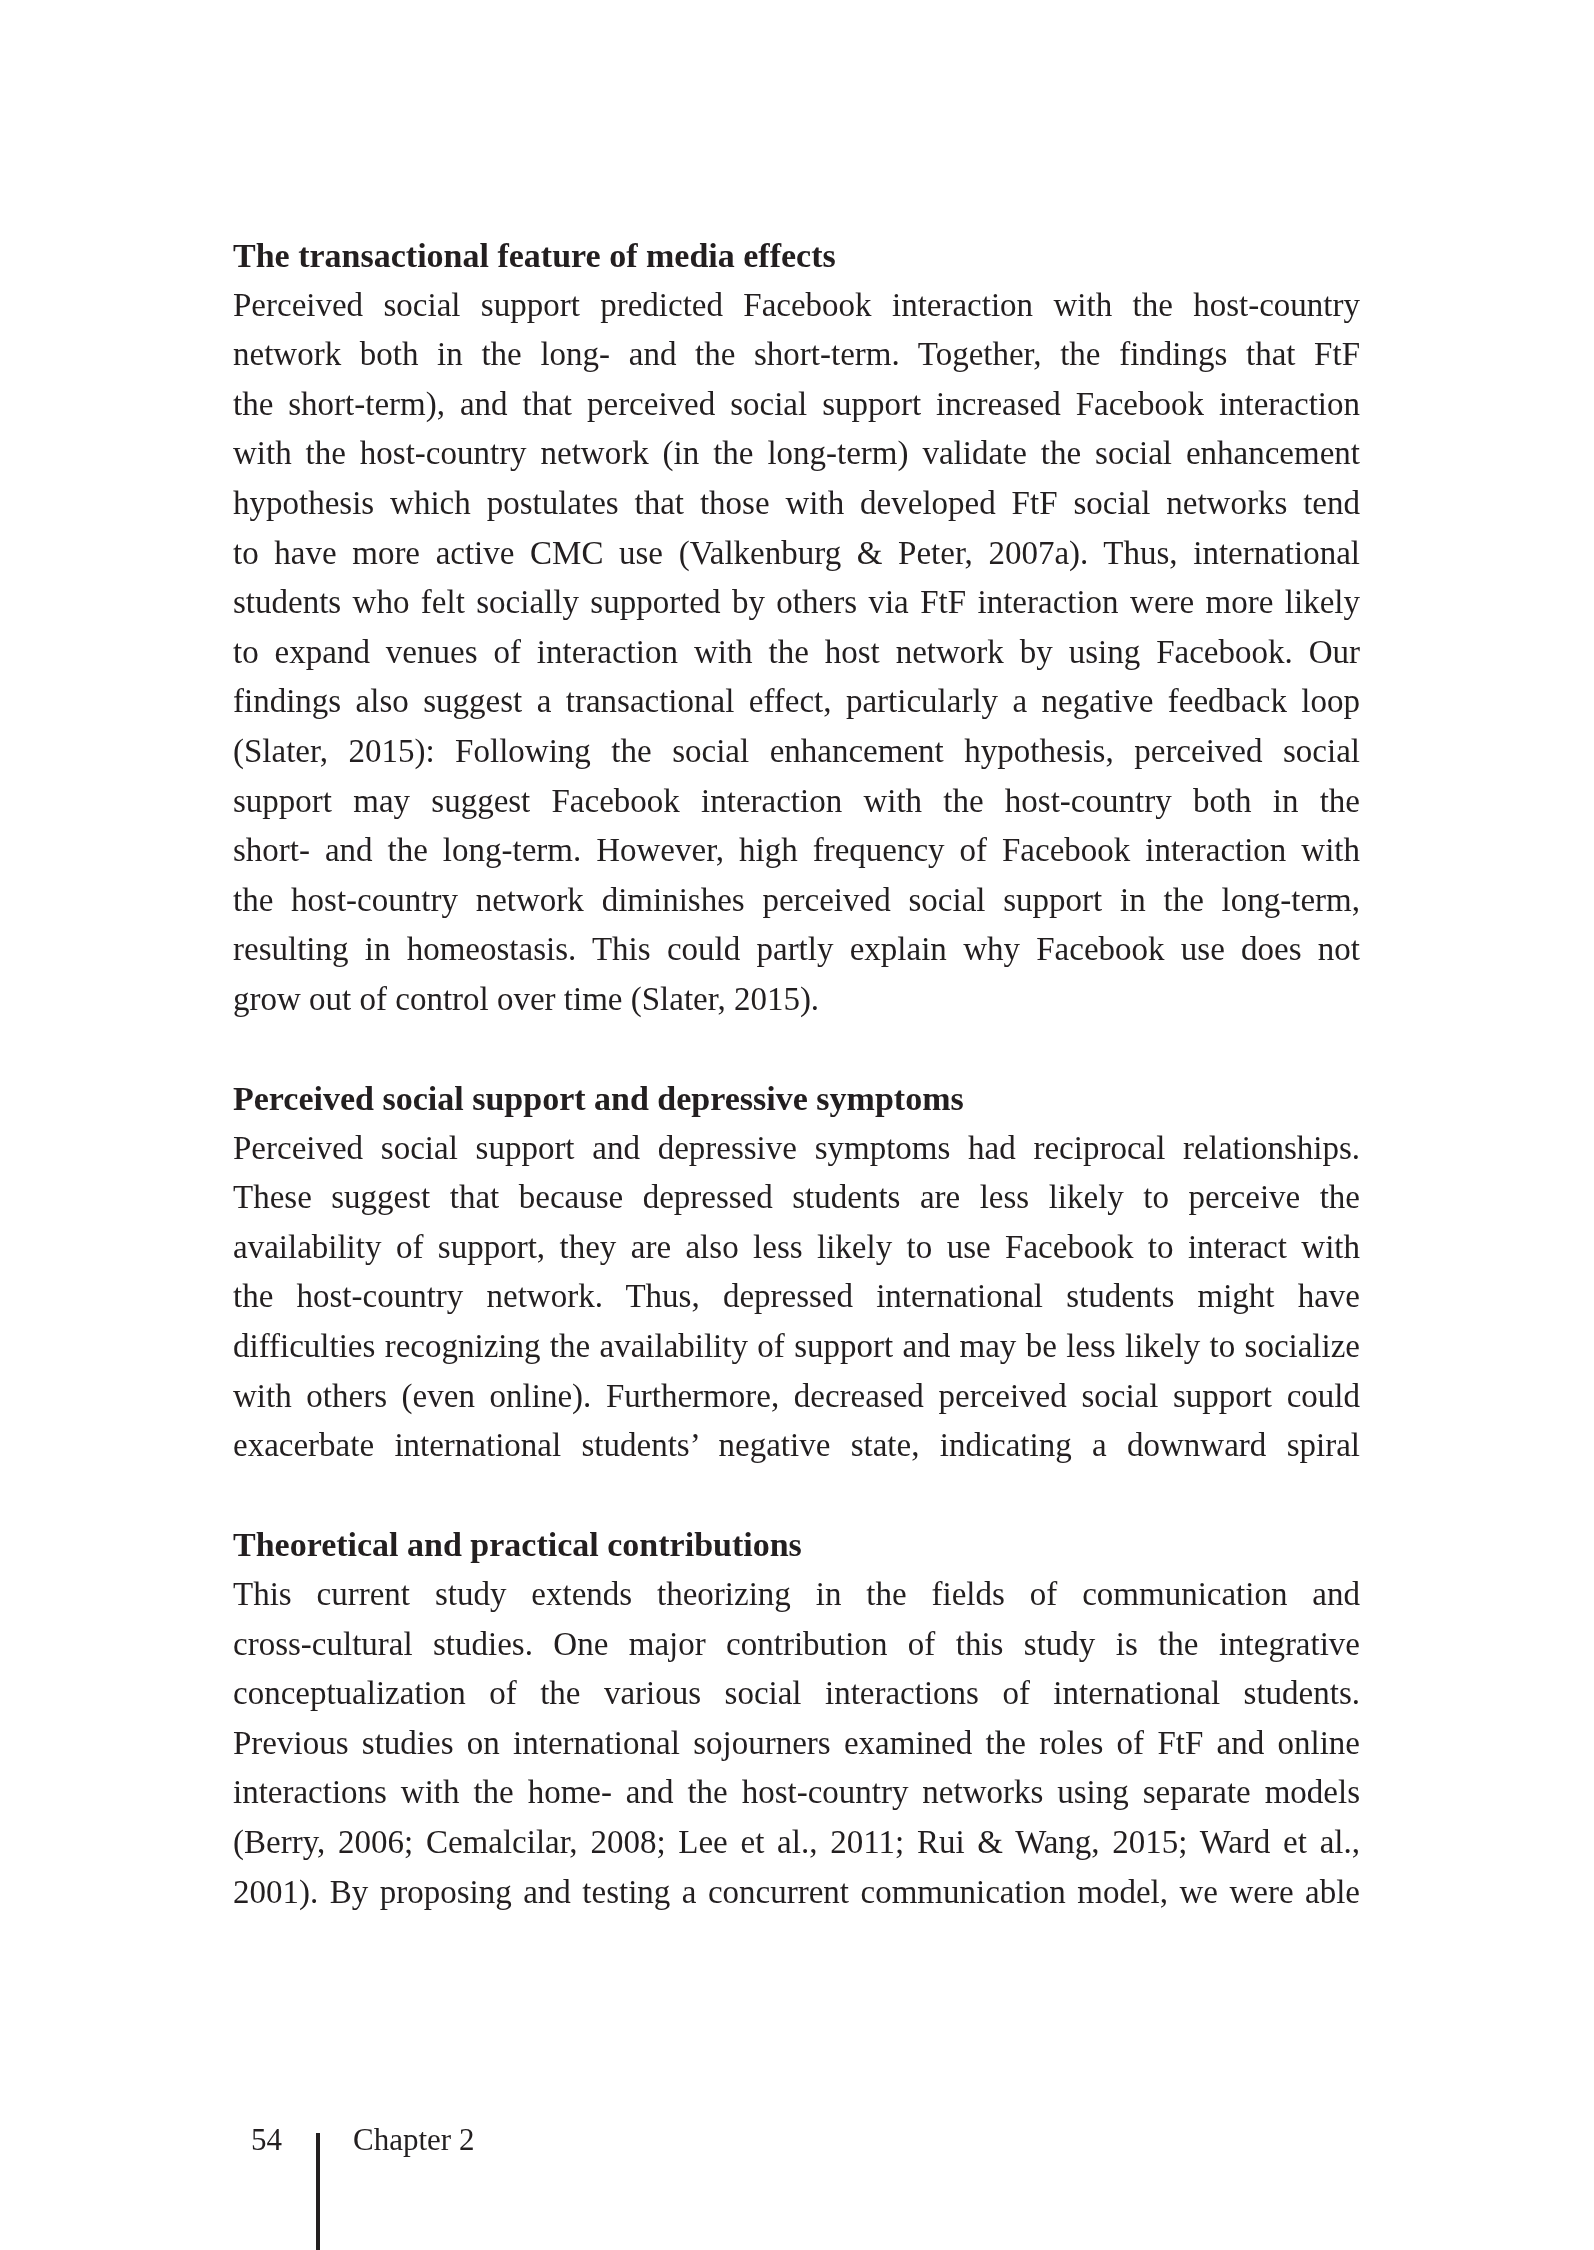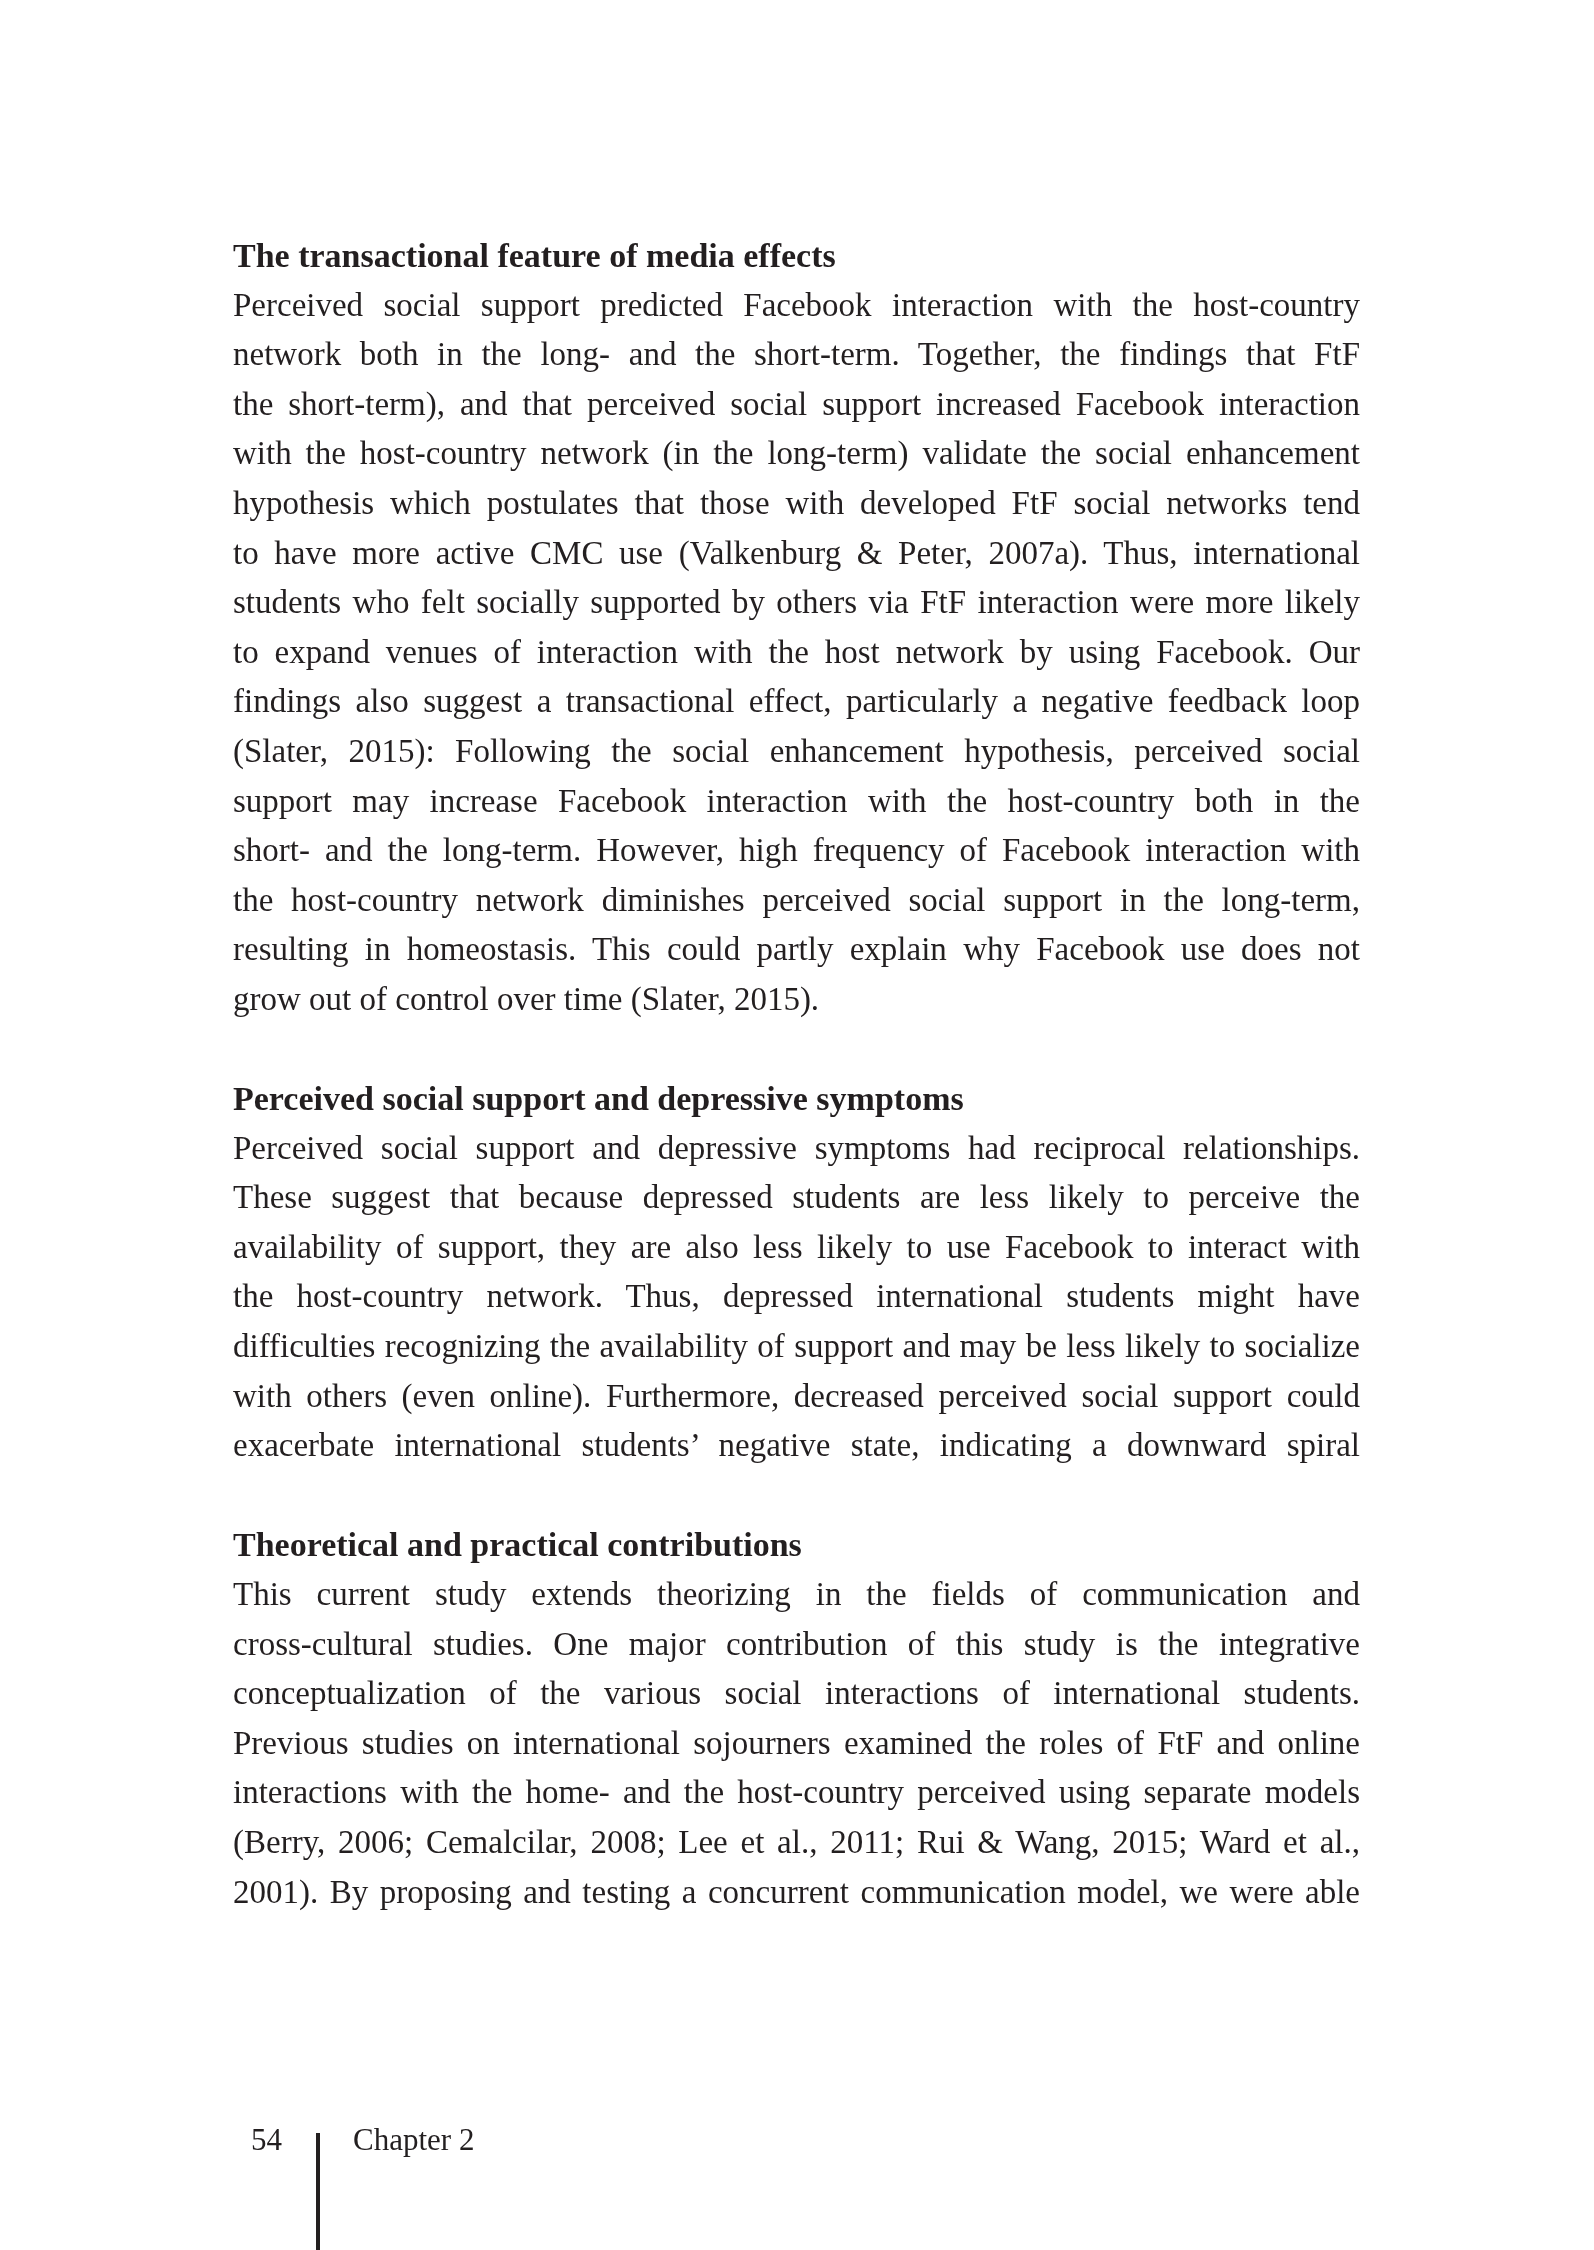--- a/index.html
+++ b/index.html
@@ -54,21 +54,21 @@
       <div class="line" style="white-space: normal;">Perceived social support predicted Facebook interaction with the host-country</div>
       <div class="line" style="white-space: normal;">network both in the long- and the short-term. Together, the findings that FtF</div>
       <div class="line" style="white-space: normal;">the short-term), and that perceived social support increased Facebook interaction</div>
       <div class="line" style="white-space: normal;">with the host-country network (in the long-term) validate the social enhancement</div>
       <div class="line" style="white-space: normal;">hypothesis which postulates that those with developed FtF social networks tend</div>
       <div class="line" style="white-space: normal;">to have more active CMC use (Valkenburg &amp; Peter, 2007a). Thus, international</div>
       <div class="line" style="white-space: normal;">students who felt socially supported by others via FtF interaction were more likely</div>
       <div class="line" style="white-space: normal;">to expand venues of interaction with the host network by using Facebook. Our</div>
       <div class="line" style="white-space: normal;">findings also suggest a transactional effect, particularly a negative feedback loop</div>
       <div class="line" style="white-space: normal;">(Slater, 2015): Following the social enhancement hypothesis, perceived social</div>
-      <div class="line" style="white-space: normal;">support may increase Facebook interaction with the host-country both in the</div>
+      <div class="line" style="white-space: normal;">support may suggest Facebook interaction with the host-country both in the</div>
       <div class="line" style="white-space: normal;">short- and the long-term. However, high frequency of Facebook interaction with</div>
       <div class="line" style="white-space: normal;">the host-country network diminishes perceived social support in the long-term,</div>
       <div class="line" style="white-space: normal;">resulting in homeostasis. This could partly explain why Facebook use does not</div>
       <div class="line last" style="white-space: normal;">grow out of control over time (Slater, 2015).</div>
     </div>
 
     <div class="gap"></div>
 
     <div class="heading">Perceived social support and depressive symptoms</div>
     <div>
@@ -82,21 +82,21 @@
     </div>
 
     <div class="gap"></div>
 
     <div class="heading">Theoretical and practical contributions</div>
     <div>
       <div class="line" style="white-space: normal;">This current study extends theorizing in the fields of communication and</div>
       <div class="line" style="white-space: normal;">cross-cultural studies. One major contribution of this study is the integrative</div>
       <div class="line" style="white-space: normal;">conceptualization of the various social interactions of international students.</div>
       <div class="line" style="white-space: normal;">Previous studies on international sojourners examined the roles of FtF and online</div>
-      <div class="line" style="white-space: normal;">interactions with the home- and the host-country perceived using separate models</div>
+      <div class="line" style="white-space: normal;">interactions with the home- and the host-country networks using separate models</div>
       <div class="line" style="white-space: normal;">(Berry, 2006; Cemalcilar, 2008; Lee et al., 2011; Rui &amp; Wang, 2015; Ward et al.,</div>
       <div class="line" style="white-space: normal;">2001). By proposing and testing a concurrent communication model, we were able</div>
     </div>
   </div>
 
   <div class="footer-num">54</div>
   <div class="footer-bar"></div>
   <div class="footer-chapter">Chapter 2</div>
 </div>
 

